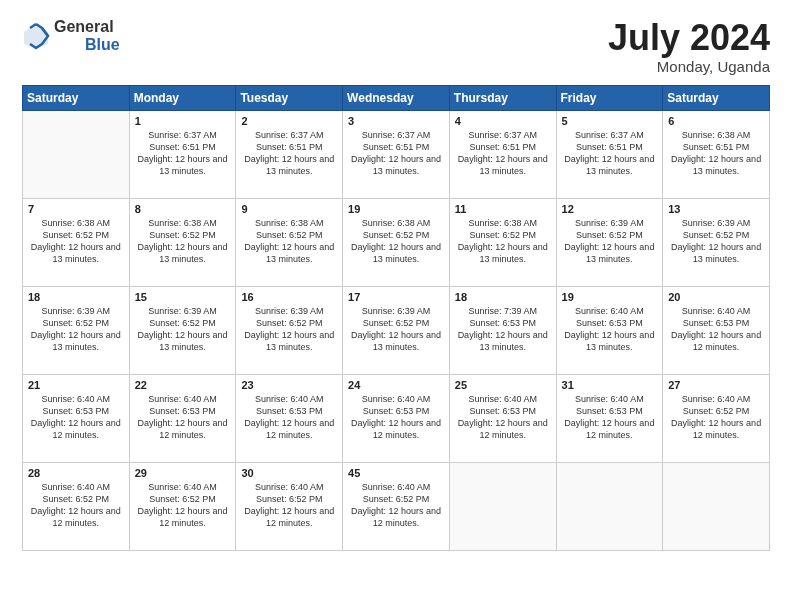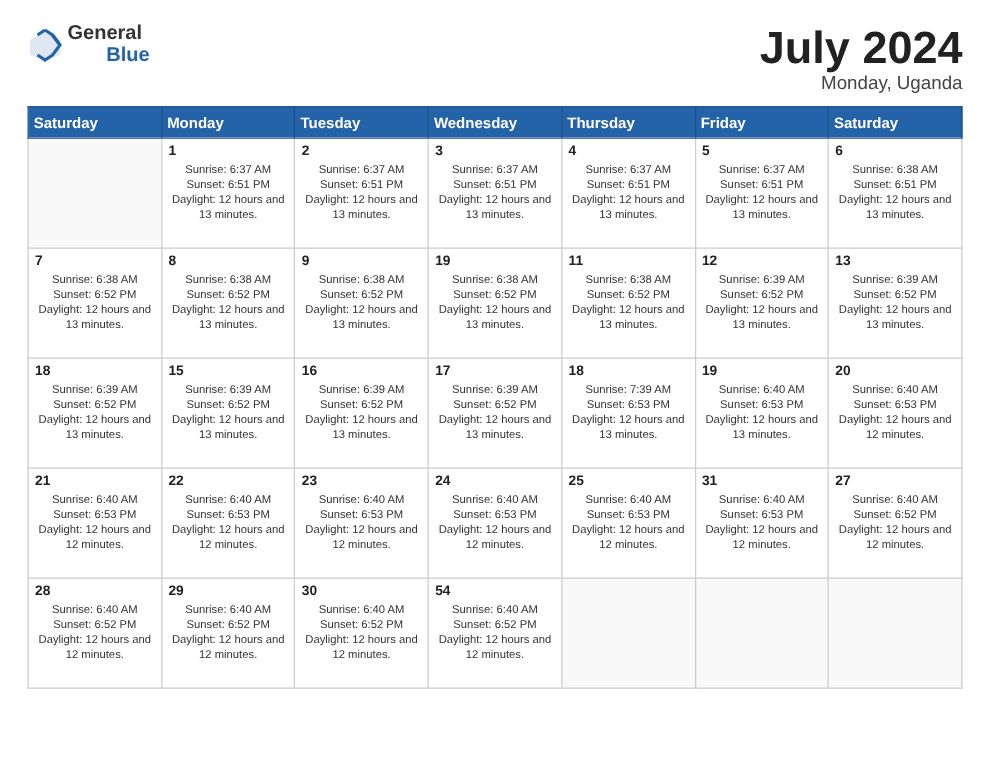--- a/index.html
+++ b/index.html
@@ -354,21 +354,21 @@
 and 12 minutes.</div>
           </td>
           <td>
             <span class="day-num">30</span>
             <div class="day-info">Sunrise: 6:40 AM
 Sunset: 6:52 PM
 Daylight: 12 hours
 and 12 minutes.</div>
           </td>
           <td>
-            <span class="day-num">54</span>
+            <span class="day-num">45</span>
             <div class="day-info">Sunrise: 6:40 AM
 Sunset: 6:52 PM
 Daylight: 12 hours
 and 12 minutes.</div>
           </td>
           <td class="empty"></td>
           <td class="empty"></td>
           <td class="empty"></td>
         </tr>
       </tbody>

